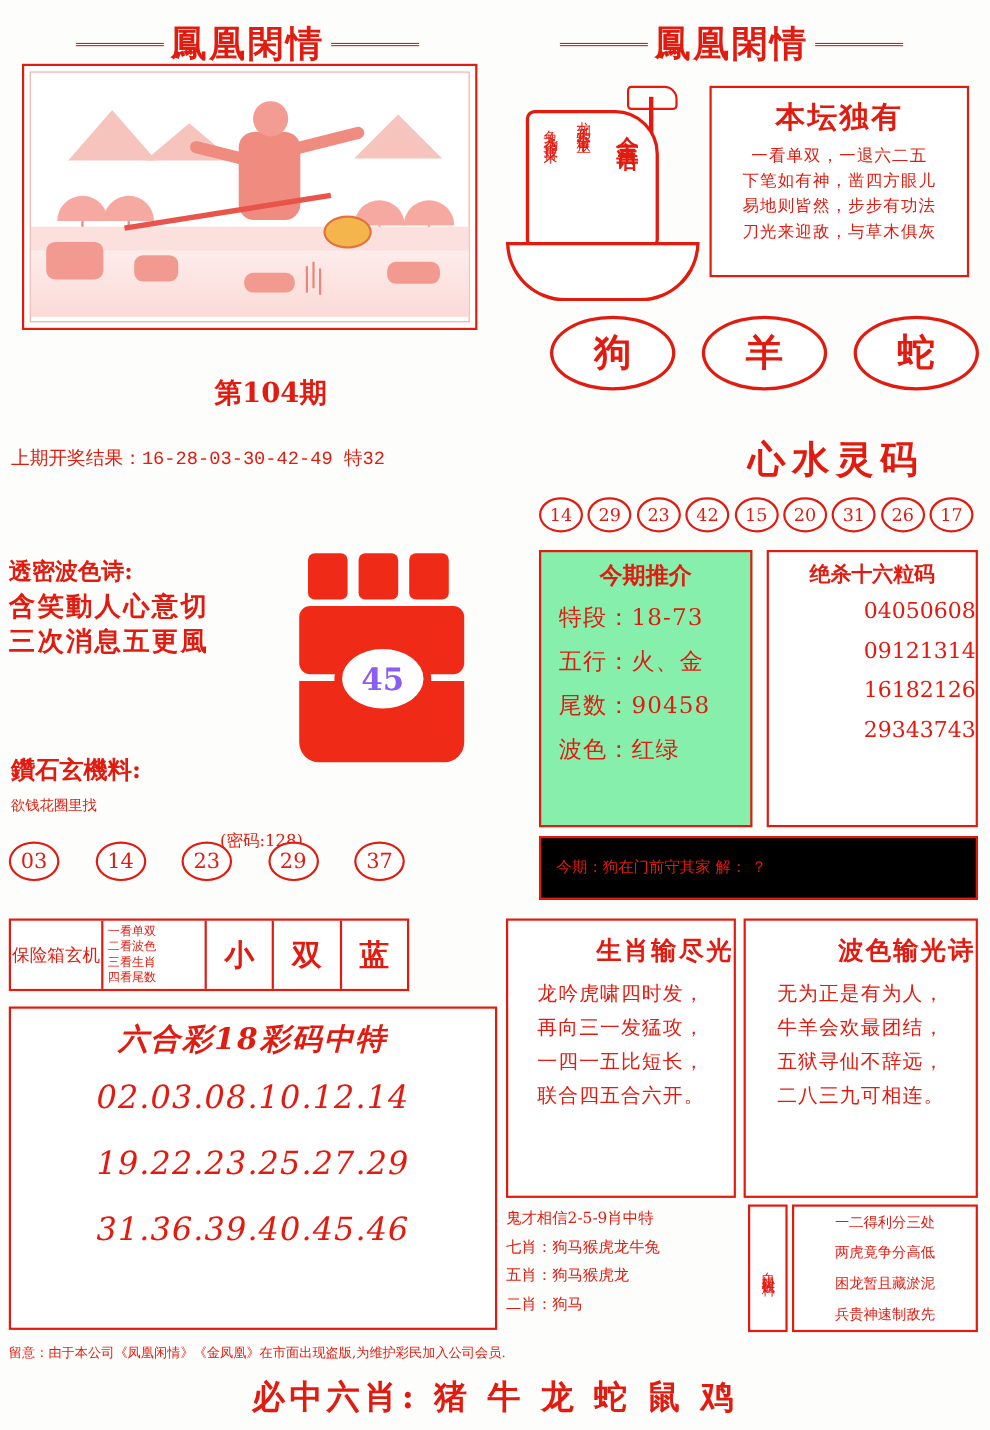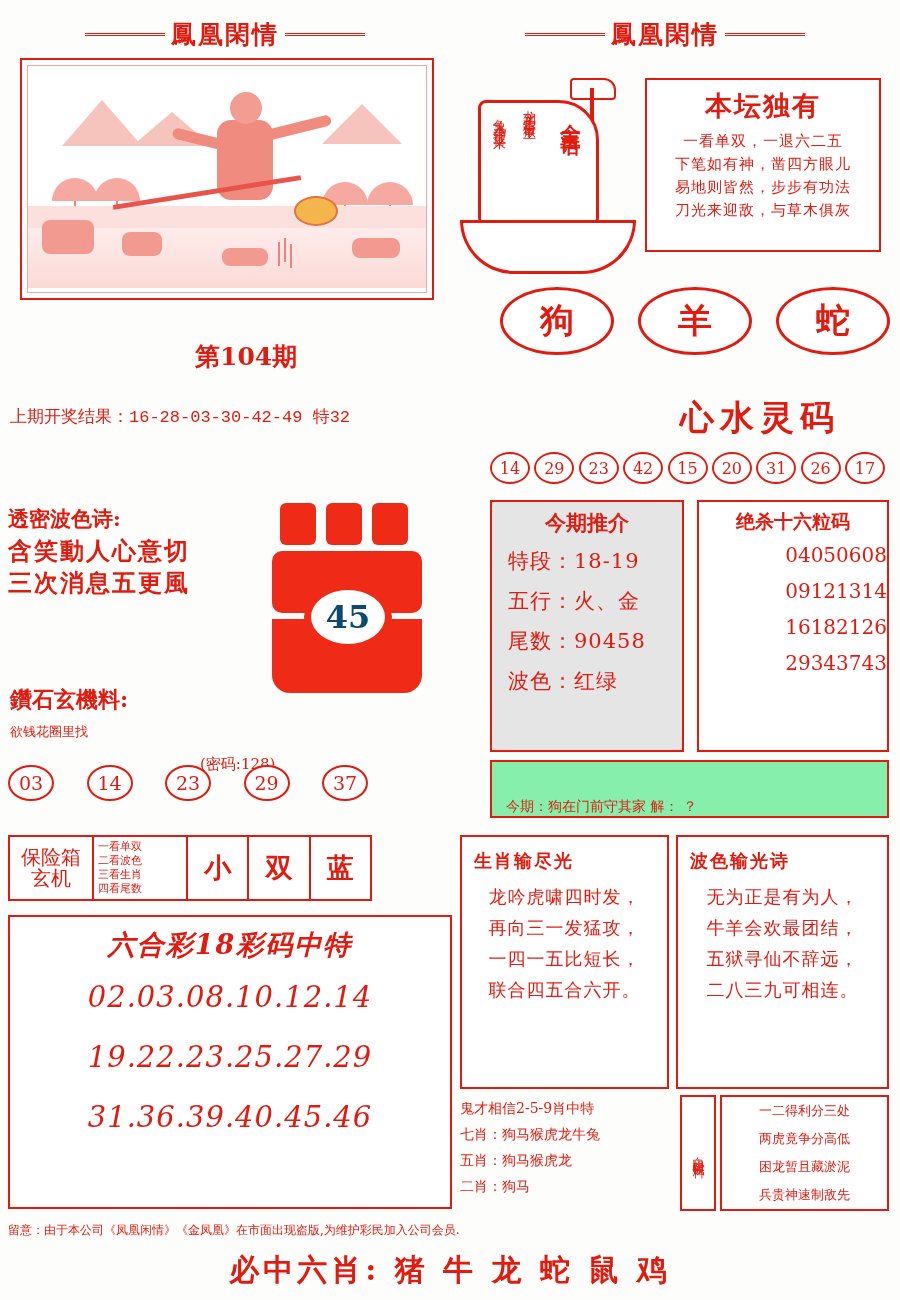--- a/index.html
+++ b/index.html
@@ -9,21 +9,21 @@
     font-family:"DejaVu Sans","Liberation Sans",sans-serif;
     color:#e11b10;
     position:relative;
     overflow:hidden;
   }
   .page{position:relative;width:900px;height:1300px;}
 
   
   .banner{position:absolute;display:flex;align-items:center;justify-content:center;gap:6px;}
   .banner .line{width:80px;height:0;border-top:3px double #e11b10;}
-  .banner .txt{font-size:25px;font-weight:bold;letter-spacing:2px;font-family:Liberation Mono, monospace;}
+  .banner .txt{font-size:33px;font-weight:bold;letter-spacing:2px;font-family:Liberation Mono, monospace;}
   #banner-left{left:20px;top:18px;width:410px;}
   #banner-right{left:455px;top:18px;width:420px;}
 
   
   #illustration{position:absolute;left:20px;top:58px;width:410px;height:238px;border:2px solid #e11b10;background:#fff;overflow:hidden;}
   #illustration .inner{position:absolute;inset:5px;border:1px solid #f0a9a2;}
   .mount{position:absolute;border-left:40px solid transparent;border-right:40px solid transparent;border-bottom:46px solid #f7c3bd;}
   .umb{position:absolute;width:46px;height:23px;border-radius:23px 23px 0 0;background:#f6a9a0;}
   .umb:after{content:"";position:absolute;left:22px;top:23px;width:2px;height:18px;background:#e8857c;}
   .ground{position:absolute;left:6px;right:6px;bottom:10px;height:60px;background:linear-gradient(#fdeceb,#fbdad6);}
@@ -64,59 +64,59 @@
   #lastdraw{position:absolute;left:10px;top:405px;font-size:17px;font-family:Liberation Mono, monospace;white-space:nowrap;}
 
   
   #poem-left{position:absolute;left:8px;top:505px;width:270px;}
   #poem-left .t{font-size:21px;font-weight:bold;font-family:"DejaVu Serif",serif;margin-bottom:2px;}
   #poem-left .l{font-size:24px;font-weight:bold;font-family:"DejaVu Serif",serif;line-height:32px;letter-spacing:2px;}
 
   
   #stamp{position:absolute;left:262px;top:495px;width:190px;height:230px;}
   .st-block{position:absolute;background:#ef2b18;}
-  .st-oval{position:absolute;width:74px;height:54px;border:7px solid #ef2b18;border-radius:50%;background:#fff;display:flex;align-items:center;justify-content:center;font-size:32px;font-weight:bold;color:#0c4a6e;font-family:"DejaVu Serif",serif;}
+  .st-oval{position:absolute;width:74px;height:54px;border:7px solid #ef2b18;border-radius:50%;background:#fff;display:flex;align-items:center;justify-content:center;font-size:28px;font-weight:bold;color:#8b5cf6;font-family:"DejaVu Serif",serif;}
 
   
   #diamond{position:absolute;left:10px;top:685px;width:260px;}
   #diamond .h{font-size:22px;font-weight:bold;font-family:"DejaVu Serif",serif;}
   #diamond .sub{font-size:13px;margin-top:8px;font-family:"DejaVu Serif",serif;}
   #pass{position:absolute;left:200px;top:755px;font-size:15px;font-family:"DejaVu Serif",serif;}
   #dia-nums{position:absolute;left:8px;top:765px;width:360px;display:flex;justify-content:space-between;}
   .dnum{width:42px;height:32px;border:2px solid #e11b10;border-radius:50%;display:flex;align-items:center;justify-content:center;font-size:19px;font-family:"DejaVu Serif",serif;background:#fff;}
 
   
-  #tuijian{position:absolute;left:490px;top:500px;width:190px;height:248px;border:2px solid #e11b10;background:#e5e5e5;}
+  #tuijian{position:absolute;left:490px;top:500px;width:190px;height:248px;border:2px solid #e11b10;background:#86efac;}
   #tuijian .hd{text-align:center;font-size:21px;font-weight:bold;padding:7px 0 4px;font-family:"DejaVu Serif",serif;}
   #tuijian .row{font-size:21px;padding:6px 0 6px 16px;font-family:"DejaVu Serif",serif;letter-spacing:1px;}
 
   #jue{position:absolute;left:697px;top:500px;width:188px;height:248px;border:2px solid #e11b10;background:#fff;}
   #jue .hd{text-align:center;font-size:19px;font-weight:bold;padding:7px 0 2px;font-family:"DejaVu Serif",serif;}
   #jue .nrow{display:flex;justify-content:flex-end;font-size:20px;padding:6px 0;font-family:"DejaVu Serif",serif;}
 
-  #jinqi{position:absolute;left:490px;top:760px;width:395px;height:54px;border:2px solid #e11b10;background:#86efac;display:flex;align-items:flex-end;}
+  #jinqi{position:absolute;left:490px;top:760px;width:395px;height:54px;border:2px solid #e11b10;background:#000000;display:flex;align-items:center;}
   #jinqi .t{font-size:14px;padding-left:14px;font-family:"DejaVu Serif",serif;}
 
   
   #safe{position:absolute;left:8px;top:835px;width:360px;height:62px;border:2px solid #e11b10;background:#fff;display:flex;}
-  #safe .c1{width:82px;border-right:2px solid #e11b10;display:flex;flex-direction:column;justify-content:center;align-items:center;font-size:20px;font-family:"DejaVu Serif",serif;line-height:21px;}
+  #safe .c1{width:82px;border-right:2px solid #e11b10;display:flex;flex-direction:row;justify-content:center;align-items:center;font-size:16px;font-family:"DejaVu Serif",serif;line-height:21px;}
   #safe .c2{width:88px;border-right:2px solid #e11b10;display:flex;flex-direction:column;justify-content:center;padding-left:4px;font-size:11px;font-family:"DejaVu Serif",serif;line-height:14px;}
   #safe .c3{flex:1;display:flex;}
   #safe .cell{flex:1;display:flex;align-items:center;justify-content:center;font-size:27px;font-weight:bold;font-family:"DejaVu Serif",serif;border-right:2px solid #e11b10;}
   #safe .cell:last-child{border-right:none;}
 
   
   #lotto{position:absolute;left:8px;top:915px;width:440px;height:290px;border:2px solid #e11b10;background:#fff;font-style:italic;}
   #lotto .hd{text-align:center;font-size:27px;font-weight:bold;padding:10px 0 4px;font-family:"DejaVu Serif",serif;letter-spacing:2px;}
   #lotto .nline{text-align:center;font-size:29px;padding:13px 15px;font-family:"DejaVu Serif",serif;letter-spacing:1px;}
 
   
   #shengxiao{position:absolute;left:460px;top:835px;width:205px;height:250px;border:2px solid #e11b10;background:#fff;}
   #boshe{position:absolute;left:676px;top:835px;width:209px;height:250px;border:2px solid #e11b10;background:#fff;}
-  .pbox .hd{text-align:left;font-size:18px;font-weight:bold;padding:12px 0 8px;font-family:"DejaVu Serif",serif;letter-spacing:2px;margin-left:12px;}
+  .pbox .hd{text-align:right;font-size:23px;font-weight:bold;padding:12px 0 8px;font-family:"DejaVu Serif",serif;letter-spacing:2px;margin-left:12px;}
   .pbox .ln{text-align:center;font-size:18px;line-height:31px;font-family:"DejaVu Serif",serif;letter-spacing:1px;}
 
   
   #guicai{position:absolute;left:460px;top:1095px;width:215px;font-size:14px;font-family:"DejaVu Serif",serif;line-height:26px;}
   #baixiaojie{position:absolute;left:680px;top:1095px;width:32px;height:112px;border:2px solid #e11b10;display:flex;align-items:center;justify-content:center;background:#fff;}
   #baixiaojie .v{writing-mode:vertical-rl;text-orientation:upright;font-size:12px;letter-spacing:2px;font-family:"DejaVu Serif",serif;}
   #bj-lines{position:absolute;left:720px;top:1095px;width:165px;height:112px;border:2px solid #e11b10;background:#fff;display:flex;flex-direction:column;justify-content:space-around;}
   #bj-lines .l{text-align:center;font-size:13px;font-family:"DejaVu Serif",serif;}
 
   
@@ -228,21 +228,21 @@
   <div id="dia-nums">
     <div class="dnum">03</div>
     <div class="dnum">14</div>
     <div class="dnum">23</div>
     <div class="dnum">29</div>
     <div class="dnum">37</div>
   </div>
 
   <div id="tuijian">
     <div class="hd">今期推介</div>
-    <div class="row">特段：18-19</div>
+    <div class="row">特段：18-73</div>
     <div class="row">五行：火、金</div>
     <div class="row">尾数：90458</div>
     <div class="row">波色：红绿</div>
   </div>
 
   <div id="jue">
     <div class="hd">绝杀十六粒码</div>
     <div class="nrow">
       <span>04</span>
       <span>05</span>

